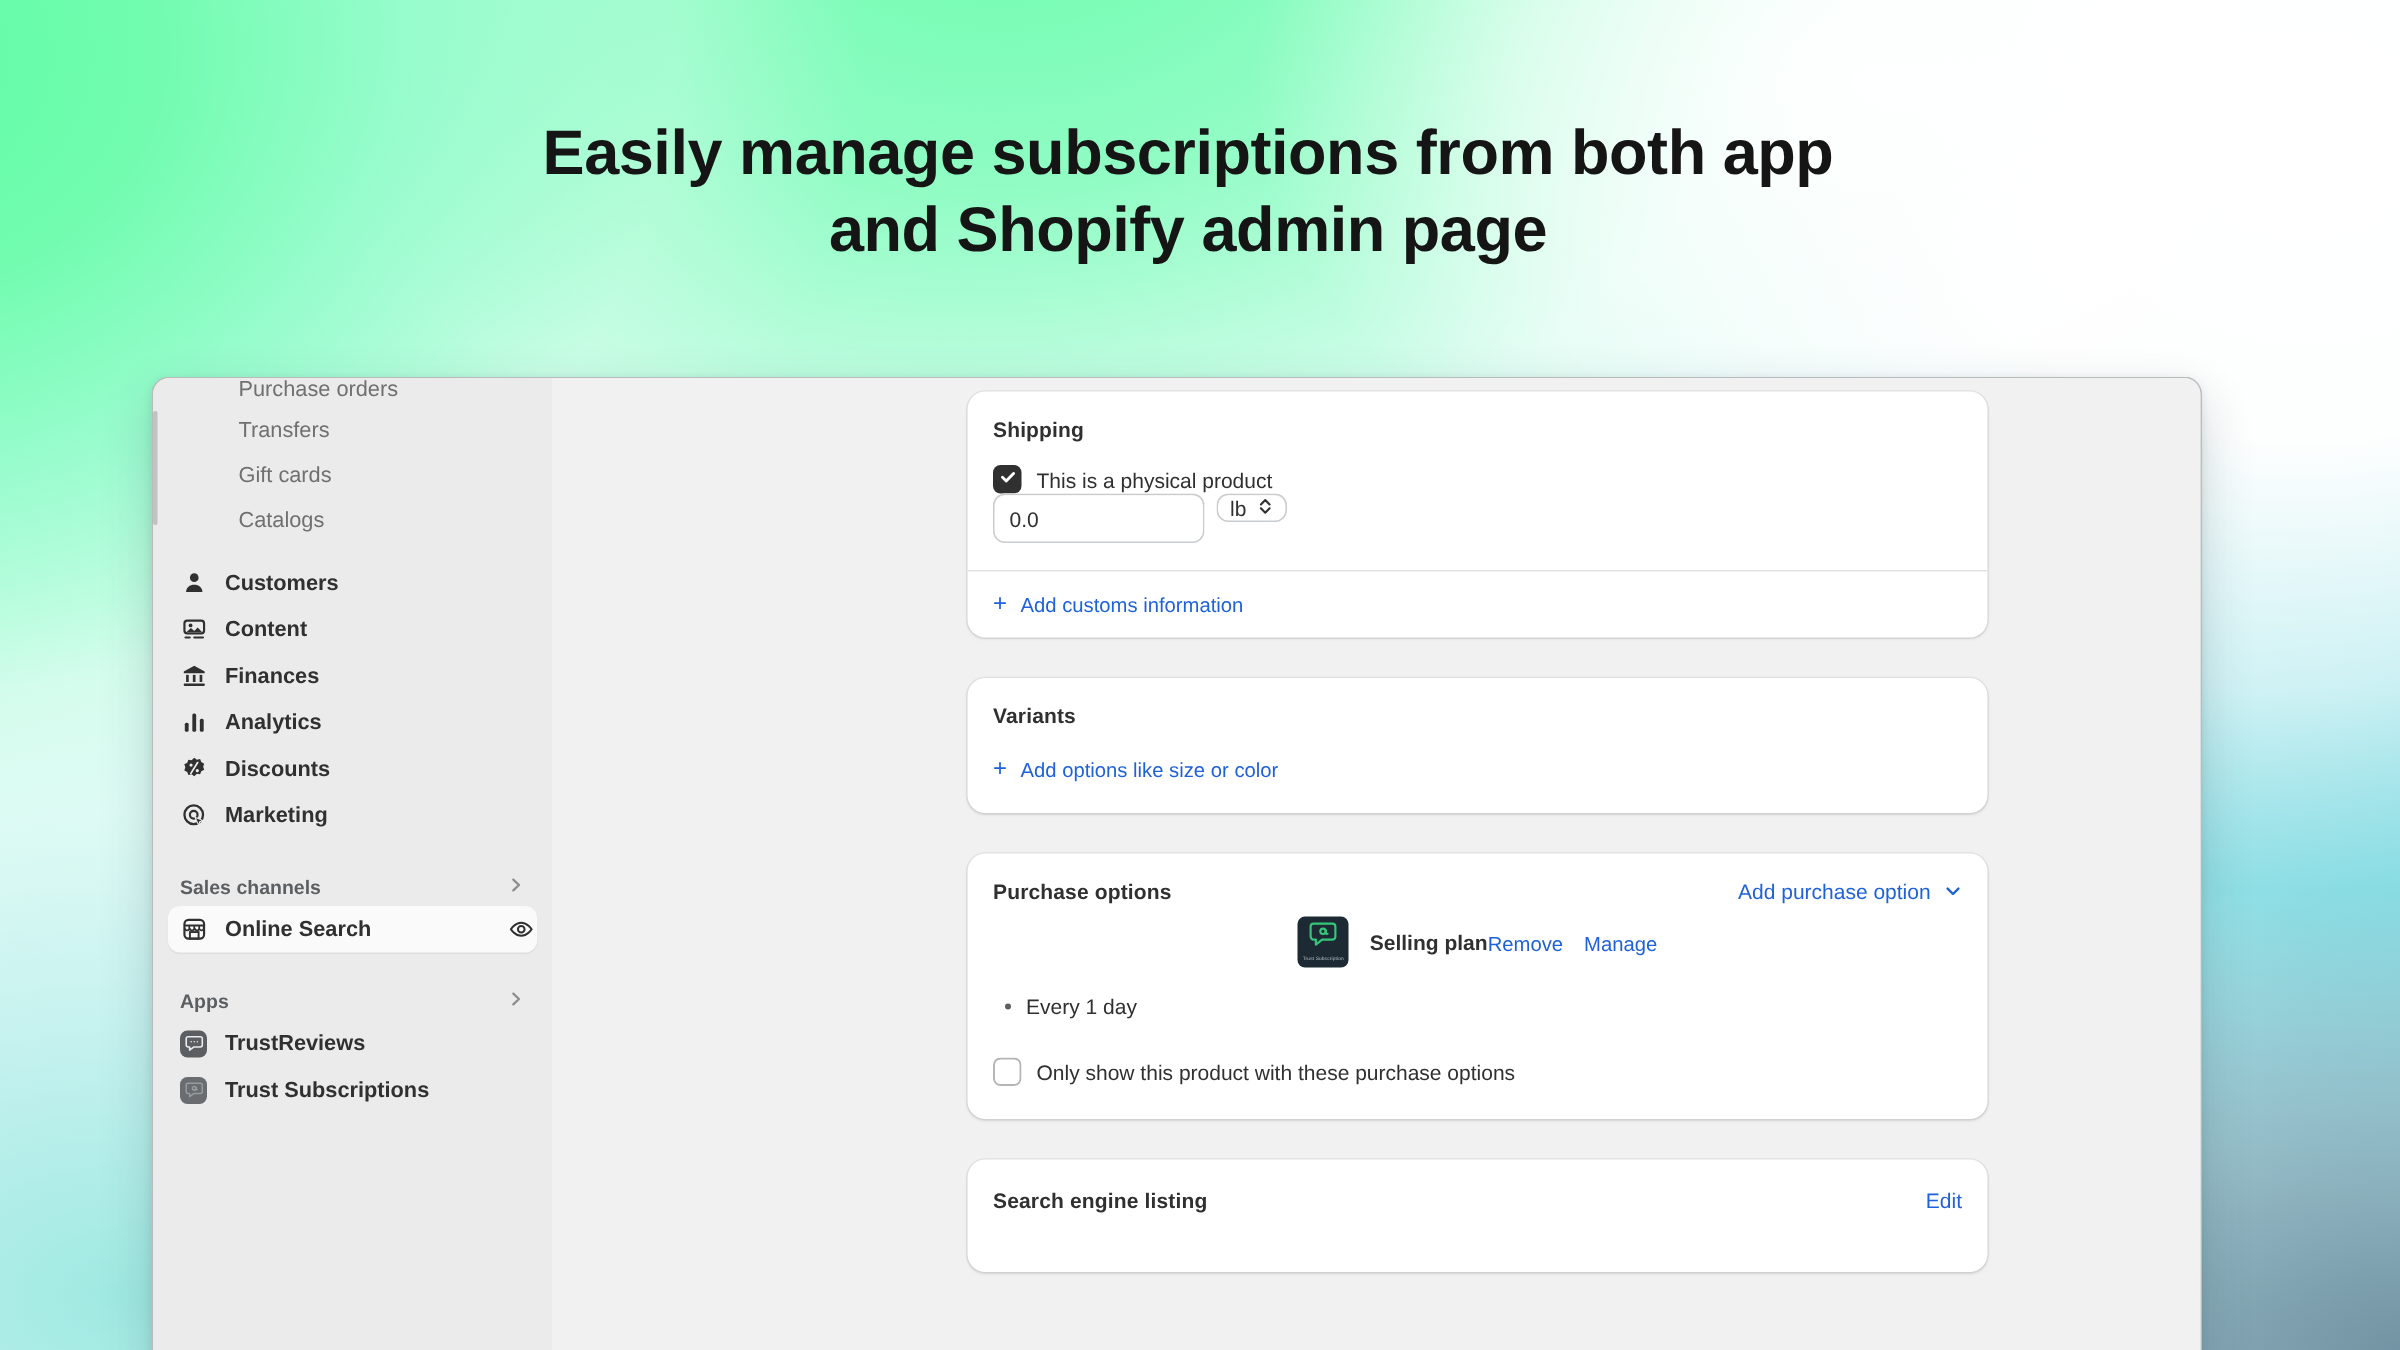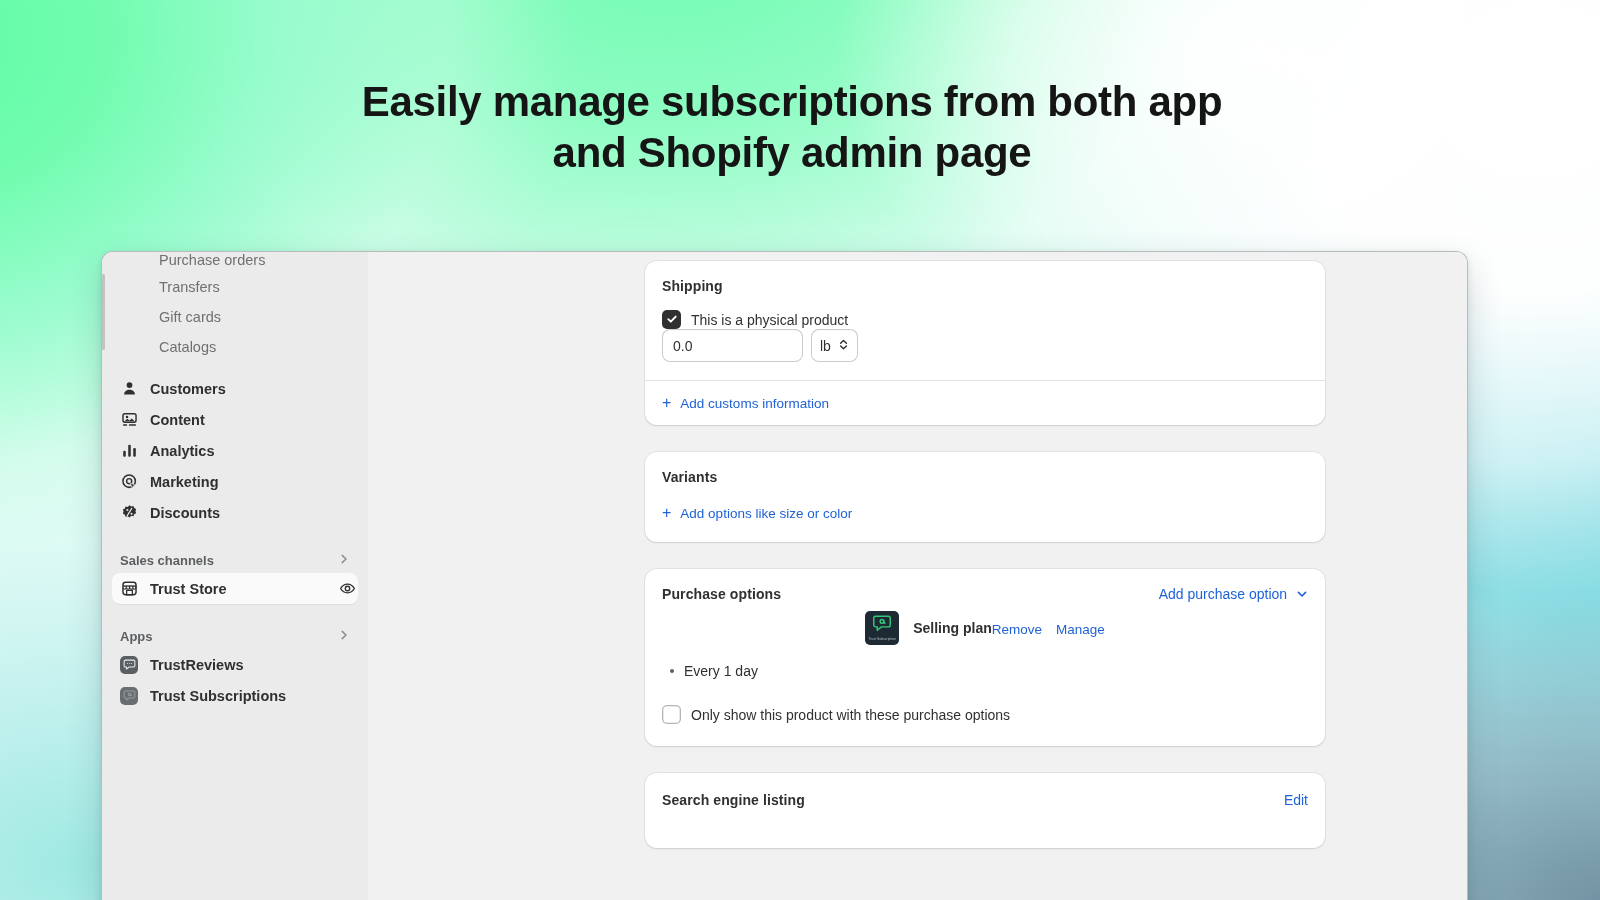--- a/index.html
+++ b/index.html
@@ -236,21 +236,21 @@
     border-radius: 8px;
     background: #fff;
     box-shadow: inset 0 0 0 1px #c9cccf, inset 0 1.5px 0 rgba(0,0,0,0.04);
     display: flex; align-items: center;
     padding: 0 11px;
     font-size: 14px;
     color: #303030;
     cursor: text;
   }
   .unit-select {
-    height: 33px;
+    height: 19px;
     border-radius: 8px;
     background: #fff;
     box-shadow: inset 0 0 0 1px #c9cccf, inset 0 1.5px 0 rgba(0,0,0,0.04);
     display: flex; align-items: center; gap: 7px;
     padding: 0 9px;
     font-size: 14px;
     color: #303030;
     cursor: pointer;
   }
 
@@ -389,53 +389,65 @@
             <rect x="2.3" y="3.2" width="15.4" height="10" rx="2.2" fill="none" stroke="#303030" stroke-width="1.7"></rect>
             <circle cx="7.1" cy="7" r="1.5" fill="#303030"></circle>
             <path d="M4 12.2l3.4-3.1 2.6 2.2 2.7-2.6 3.3 3.5z" fill="#303030"></path>
             <rect x="2.3" y="15.6" width="5" height="1.7" rx="0.85" fill="#303030"></rect>
             <rect x="9.2" y="15.6" width="8.5" height="1.7" rx="0.85" fill="#303030"></rect>
           </svg>
         </span>
         <span class="nav-label">Content</span>
       </div>
 
+      <div class="nav-item">
+        <span class="nav-ico">
+          <svg width="17" height="17" viewBox="0 0 20 20" fill="#303030">
+            <path d="M10 2.2L18.2 6.6v1.5H1.8V6.6z"></path>
+            <rect x="3.6" y="9.3" width="2.1" height="5.6"></rect>
+            <rect x="8.9" y="9.3" width="2.1" height="5.6"></rect>
+            <rect x="14.2" y="9.3" width="2.1" height="5.6"></rect>
+            <rect x="1.8" y="16" width="16.4" height="2" rx="0.6"></rect>
+          </svg>
+        </span>
+        <span class="nav-label">Finances</span>
+      </div>
 
       <div class="nav-item">
         <span class="nav-ico">
           <svg width="17" height="17" viewBox="0 0 20 20" fill="#303030">
             <rect x="2.6" y="10.4" width="3" height="7" rx="1.2"></rect>
             <rect x="8.5" y="3.2" width="3" height="14.2" rx="1.2"></rect>
             <rect x="14.4" y="7.2" width="3" height="10.2" rx="1.2"></rect>
           </svg>
         </span>
         <span class="nav-label">Analytics</span>
-      </div>
-
-      <div class="nav-item">
-        <span class="nav-ico">
-          <svg width="17" height="17" viewBox="0 0 20 20">
-            <circle cx="9.6" cy="9.6" r="7.3" fill="none" stroke="#303030" stroke-width="1.8"></circle>
-            <circle cx="9.6" cy="9.6" r="3" fill="none" stroke="#303030" stroke-width="1.7"></circle>
-            <path d="M10.6 11.6l6.4 2.6-2.7 0.9-0.8 2.8z" fill="#303030" stroke="#ebebeb" stroke-width="0.8"></path>
-          </svg>
-        </span>
-        <span class="nav-label">Marketing</span>
       </div>
 
       <div class="nav-item">
         <span class="nav-ico">
           <svg width="17" height="17" viewBox="0 0 20 20">
             <path d="M10 1.4l2.1 1.5 2.5-0.5 0.9 2.4 2.3 1.2-0.8 2.4 0.8 2.4-2.3 1.2-0.9 2.4-2.5-0.5L10 15.9l-2.1-1.5-2.5 0.5-0.9-2.4L2.2 11.3 3 8.9 2.2 6.5l2.3-1.2 0.9-2.4 2.5 0.5z" fill="#303030"></path>
             <circle cx="7.5" cy="7.1" r="1.25" fill="#ebebeb"></circle>
             <circle cx="12.4" cy="11.5" r="1.25" fill="#ebebeb"></circle>
             <rect x="9.3" y="3.7" width="1.4" height="11.4" rx="0.7" fill="#ebebeb" transform="rotate(32 10 9.4)"></rect>
           </svg>
         </span>
         <span class="nav-label">Discounts</span>
+      </div>
+
+      <div class="nav-item">
+        <span class="nav-ico">
+          <svg width="17" height="17" viewBox="0 0 20 20">
+            <circle cx="9.6" cy="9.6" r="7.3" fill="none" stroke="#303030" stroke-width="1.8"></circle>
+            <circle cx="9.6" cy="9.6" r="3" fill="none" stroke="#303030" stroke-width="1.7"></circle>
+            <path d="M10.6 11.6l6.4 2.6-2.7 0.9-0.8 2.8z" fill="#303030" stroke="#ebebeb" stroke-width="0.8"></path>
+          </svg>
+        </span>
+        <span class="nav-label">Marketing</span>
       </div>
 
       <div class="spacer-md"></div>
 
       <div class="nav-group">
         <span>Sales channels</span>
         <span class="grp-chev">
           <svg width="12" height="12" viewBox="0 0 12 12" fill="none" stroke="#8a8d8f" stroke-width="1.5" stroke-linecap="round" stroke-linejoin="round">
             <path d="M4.2 2.4L8 6l-3.8 3.6"></path>
           </svg>
@@ -444,21 +456,21 @@
 
       <div class="nav-item active">
         <span class="nav-ico">
           <svg width="17" height="17" viewBox="0 0 20 20">
             <rect x="2.3" y="2.6" width="15.4" height="14.8" rx="3.2" fill="none" stroke="#303030" stroke-width="1.7"></rect>
             <path d="M2.5 7.1h15" stroke="#303030" stroke-width="1.6"></path>
             <path d="M6.1 7.1v2.1a1.7 1.7 0 01-3.4 0M10 7.1v2.1a1.7 1.7 0 01-3.4 0M13.9 7.1v2.1a1.7 1.7 0 01-3.4 0M17.4 7.1v2.1a1.7 1.7 0 01-3.4 0" fill="none" stroke="#303030" stroke-width="1.35"></path>
             <rect x="6.6" y="12.2" width="6.8" height="5.2" fill="none" stroke="#303030" stroke-width="1.5"></rect>
           </svg>
         </span>
-        <span class="nav-label">Trust Store</span>
+        <span class="nav-label">Online Search</span>
         <span class="nav-trail">
           <svg width="17" height="17" viewBox="0 0 20 20" fill="none" stroke="#303030" stroke-width="1.6">
             <path d="M1.9 10S5 4.9 10 4.9 18.1 10 18.1 10 15 15.1 10 15.1 1.9 10 1.9 10z"></path>
             <circle cx="10" cy="10" r="2.6"></circle>
           </svg>
         </span>
       </div>
 
       <div class="spacer-md"></div>
 

